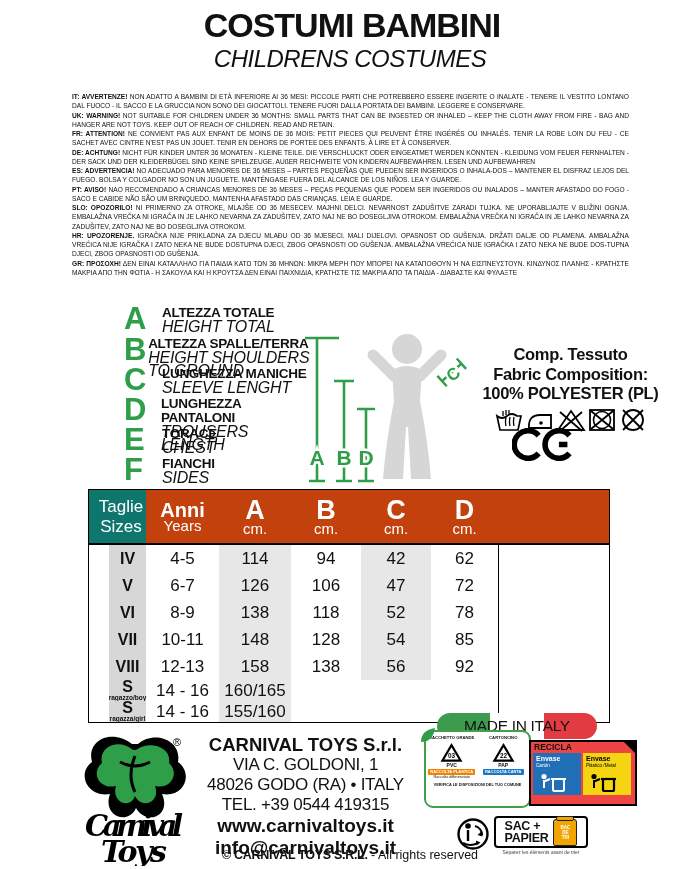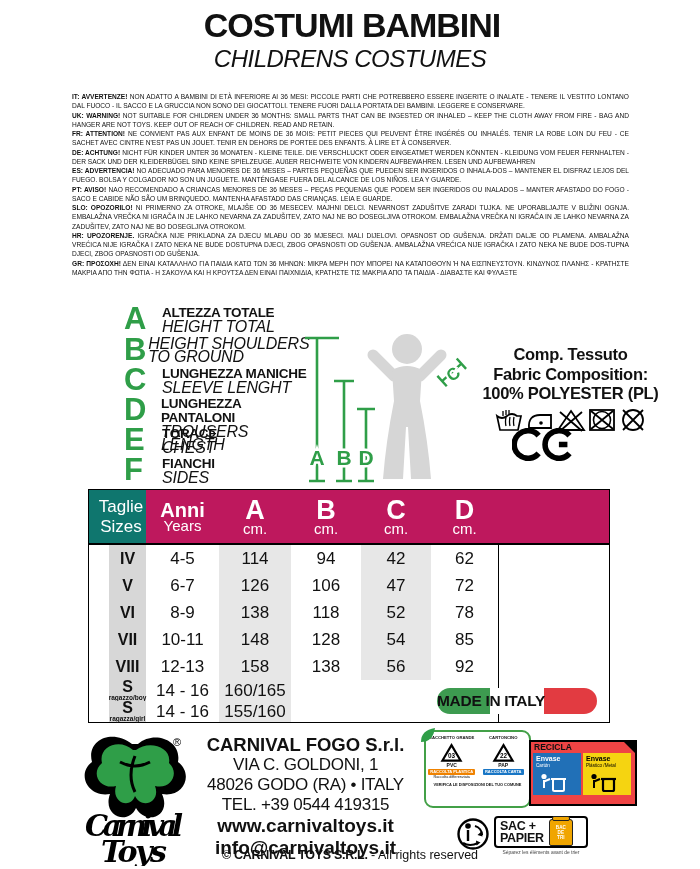--- a/index.html
+++ b/index.html
@@ -27,41 +27,41 @@
   .fabric{left:468px;top:345px;width:205px;text-align:center;}
   .fabric .fl{font-size:16.5px;font-weight:bold;line-height:19.5px;letter-spacing:-0.3px;}
   .care-row{display:flex;justify-content:center;gap:1px;margin-top:3px;}
 
   
   .st{left:88px;top:489px;display:grid;
       grid-template-columns:57px 73px 72px 70px 70px 67px 111px;
       grid-template-rows:55px 27px 27px 27px 27px 27px 21px 21px;
       border:1.6px solid #000;}
   .st>div{display:flex;align-items:center;justify-content:center;}
-  .hd{background:#be185d;color:#fff;border-bottom:2px solid #000;}
+  .hd{background:#c2410c;color:#fff;border-bottom:2px solid #000;}
   .hd1{background:#0f766e;flex-direction:column;align-items:flex-start;justify-content:center;padding-left:7px;}
   .hd1 span{font-size:17px;line-height:20px;}
   .hd-anni{flex-direction:column;}
   .hd-anni .big{font-size:20px;font-weight:bold;line-height:19px;}
   .hd-anni .sm{font-size:15px;line-height:12px;}
   .hd-m{flex-direction:column;}
   .hd-m .big{font-size:27px;font-weight:bold;line-height:24px;}
   .hd-m .sm{font-size:15px;line-height:14px;}
   .c-gray{background:#d7d7d7;}
   .c-lt{background:#e7e7e7;}
   .c-size{font-size:16px;font-weight:bold;flex-direction:column;line-height:14px;margin-left:20px;}
   .c-sub{font-size:6.5px;font-weight:bold;line-height:7px;}
   .c-val{font-size:17px;}
   .sp{border-left:1.6px solid #000;}
 
   
-  .mii{left:437px;top:688px;width:160px;height:26px;border-radius:13px;
+  .mii{left:437px;top:713px;width:160px;height:26px;border-radius:13px;
        background:linear-gradient(90deg,#3d9b50 0 33.4%,#ffffff 33.4% 66.7%,#e23b41 66.7% 100%);
-       display:flex;align-items:center;
-       font-size:15.5px;font-weight:bold;letter-spacing:-0.3px;color:#111;}
+       display:flex;align-items:center;justify-content:center;
+       font-size:15.5px;font-weight:normal;letter-spacing:-0.3px;color:#111;}
 
   
   .company{left:188px;top:735px;width:235px;text-align:center;}
   .co-name{font-size:18.5px;font-weight:bold;line-height:20px;}
   .co-line{font-size:17px;line-height:20px;letter-spacing:-0.3px;}
   .co-strong{font-size:19px;font-weight:bold;line-height:21.5px;}
 
   
   .rit{left:424px;top:730px;width:103px;height:74px;border:2px solid #43a047;border-radius:9px;background:#fff;}
   .rit-grid{display:flex;justify-content:space-around;padding-top:2px;}
@@ -82,21 +82,21 @@
   .rc-panels{display:flex;gap:2px;padding:1px 2px 2px 2px;}
   .rc-cell{width:48px;height:42px;padding:2px 3px;box-sizing:border-box;position:relative;}
   .rc-blue{background:#2170b7;color:#fff;}
   .rc-yellow{background:#f5d411;color:#000;}
   .rc-t1{font-size:7px;font-weight:bold;line-height:7.5px;}
   .rc-t2{font-size:4.6px;line-height:5px;}
   .rc-cell svg{position:absolute;left:4px;bottom:2px;}
 
   
   .sacbox{left:494px;top:816px;width:94px;height:32px;border:2px solid #000;border-radius:4px;
-          display:flex;align-items:center;padding:1px 4px;box-sizing:border-box;gap:5px;background:#fff;}
+          display:flex;align-items:center;padding:1px 4px;box-sizing:border-box;gap:5px;background:#fff;justify-content:center;}
   .sac-txt{font-size:12.5px;font-weight:bold;line-height:12px;letter-spacing:-0.3px;}
   .bin{width:22px;height:25px;background:#f0a500;border:1.6px solid #222;border-radius:3px 3px 2px 2px;
        display:flex;flex-direction:column;align-items:center;justify-content:center;position:relative;}
   .bin:before{content:"";position:absolute;top:-4px;left:2px;right:2px;height:3px;background:#f0a500;border:1.4px solid #222;border-radius:2px;}
   .bin span{font-size:4.6px;font-weight:bold;color:#fff;line-height:5px;}
   .sac-cap{left:488px;top:850px;width:106px;text-align:center;font-size:4.9px;color:#444;}
 
   .copyright{left:0;right:0;top:848px;text-align:center;font-size:12.5px;}
   .copyright b{letter-spacing:-0.3px;}
 
@@ -130,20 +130,21 @@
     <div class="leg-item" style="top:2px;">
         <div class="leg-letter">A</div>
         <div>
           <div class="leg-it">ALTEZZA TOTALE</div>
           <div class="leg-en">HEIGHT TOTAL</div>
         </div>
       </div>
     <div class="leg-item" style="top:33px;">
         <div class="leg-letter">B</div>
         <div>
+          <div class="leg-it">ALTEZZA SPALLE/TERRA</div>
           <div class="leg-en">HEIGHT SHOULDERS TO GROUND</div>
         </div>
       </div>
     <div class="leg-item" style="top:63px;">
         <div class="leg-letter">C</div>
         <div>
           <div class="leg-it">LUNGHEZZA MANICHE</div>
           <div class="leg-en">SLEEVE LENGHT</div>
         </div>
       </div>
@@ -325,21 +326,21 @@
       <path d="M50 12 C30 -4 4 8 10 30 C-6 42 6 66 28 62 C20 84 46 94 54 76 C64 94 90 84 80 62 C102 66 112 42 96 30 C100 8 72 -2 56 12 Z" fill="#000"></path>
       <path d="M51 18 C38 6 16 14 20 31 C8 41 18 58 34 54 C29 70 48 78 53 64 C60 78 79 70 73 54 C89 58 98 41 87 31 C90 14 66 8 54 18 Z" fill="#2f9e48"></path>
       <path d="M38 30 Q53 38 68 30 M53 24 Q45 44 53 60" stroke="#000" stroke-width="3" fill="none"></path>
     </g>
     <text x="95" y="14" font-size="11" fill="#000" text-anchor="middle">®</text>
     <text x="52" y="104" class="logo-script" font-size="29" text-anchor="middle" textLength="98">Carnival</text>
     <text x="52" y="130" class="logo-script" font-size="30" text-anchor="middle" textLength="66">Toys</text>
   </svg>
 
   <div class="abs company">
-    <div class="co-name">CARNIVAL FOGO S.r.l.</div>
+    <div class="co-name">CARNIVAL TOYS S.r.l.</div>
     <div class="co-line">VIA C. GOLDONI, 1</div>
     <div class="co-line">48026 GODO (RA) • ITALY</div>
     <div class="co-line">TEL. +39 0544 419315</div>
     <div class="co-strong">www.carnivaltoys.it</div>
     <div class="co-strong">info@carnivaltoys.it</div>
   </div>
 
   <div class="abs rit">
     <svg class="rit-leaf" width="20" height="20" viewBox="0 0 20 20">
       <path d="M3 17 Q3 5 17 3 Q15 17 3 17 Z" fill="#2f9e48"></path>

